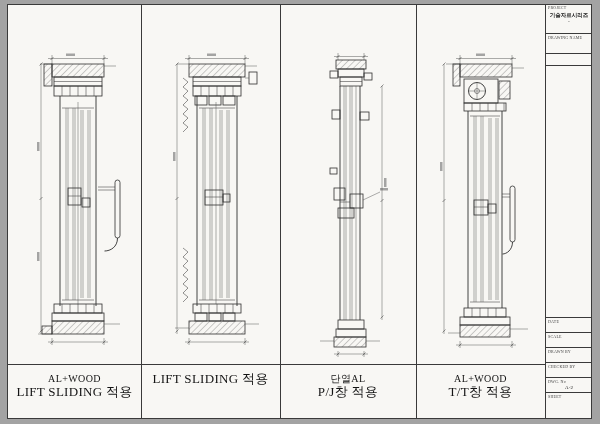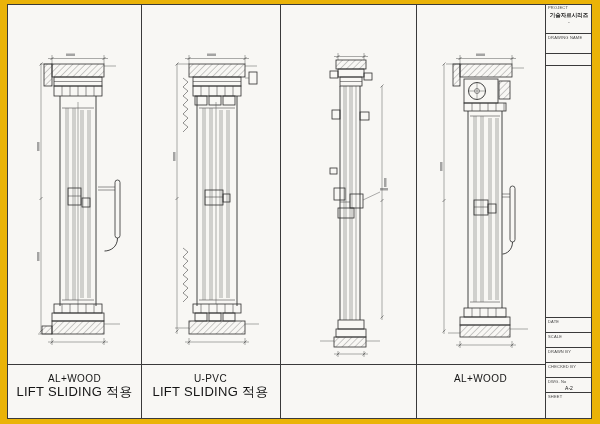--- a/index.html
+++ b/index.html
@@ -1,17 +1,17 @@
 <!DOCTYPE html>
 <html><head>
 <meta charset="utf-8">
 <style>
   html,body{margin:0;padding:0;}
   body{font-family:"Liberation Sans", sans-serif;}
-  .page{position:relative;width:600px;height:424px;background:#eab308;overflow:hidden;color:#1c1c1c;}
+  .page{position:relative;width:600px;height:424px;background:#a3a3a3;overflow:hidden;color:#1c1c1c;font-family:Liberation Serif, serif;}
   .frame{position:absolute;left:7px;top:4px;width:585px;height:415px;border:1px solid #3a3a3a;box-sizing:border-box;background:#f8f7f4;}
   .vdiv{position:absolute;top:4px;height:415px;width:1px;background:#3a3a3a;}
   .label-sep{position:absolute;left:7px;top:364px;width:539px;height:1px;background:#3a3a3a;}
   .panel{position:absolute;top:4px;height:415px;}
   .panel svg{position:absolute;left:0;top:48px;}
   .panel-label{position:absolute;top:368px;left:0;width:100%;text-align:center;color:#141414;}
   .panel-label .l1{font-size:10px;line-height:13px;letter-spacing:0.4px;}
   .panel-label .l2{font-size:13px;line-height:13px;letter-spacing:0.3px;}
   
   .titleblock{position:absolute;left:545px;top:4px;width:47px;height:415px;border-left:1px solid #3a3a3a;box-sizing:border-box;display:flex;flex-direction:column;}
@@ -159,21 +159,20 @@
         <path class="s3" d="M48,286 V293 M104,286 V293 M44,290 H108"></path>
         <path class="s2" d="M46.5,291.5 l3,-3 M102.5,291.5 l3,-3"></path>
       </g>
       <g>
         <path class="s3" d="M36,12 V282"></path>
         <path class="s2" d="M34.5,13.5 l3,-3 M34.5,148 l3,-3 M34.5,280.5 l3,-3"></path>
         <rect class="speck" x="32" y="100" width="2.5" height="9"></rect>
       </g>
     </svg>
     <div class="panel-label">
-      <div class="l1">U-PVC</div>
       <div class="l2">LIFT SLIDING 적용</div>
     </div>
   </section>
 
   <section class="panel" style="left:280px;width:136px">
     <svg width="136" height="316" viewBox="0 0 136 316">
       <defs>
         <pattern id="h3" width="4.5" height="4.5" patternUnits="userSpaceOnUse" patternTransform="rotate(45)">
           <line x1="0" y1="0" x2="0" y2="4.5" stroke="#5a5a5a" stroke-width="0.6"></line>
         </pattern>
@@ -214,20 +213,24 @@
       <g>
         <path class="s3" d="M58,299 V305 M84,299 V305 M54,302 H88"></path>
         <path class="s2" d="M56.5,303.5 l3,-3 M82.5,303.5 l3,-3"></path>
       </g>
       <g>
         <path class="s3" d="M102,34 V268"></path>
         <path class="s2" d="M100.5,35.5 l3,-3 M100.5,150 l3,-3 M100.5,266.5 l3,-3"></path>
         <rect class="speck" x="104" y="126" width="2.5" height="9"></rect>
       </g>
     </svg>
+    <div class="panel-label">
+      <div class="l1">단열AL</div>
+      <div class="l2">P/J창 적용</div>
+    </div>
   </section>
 
   <section class="panel" style="left:416px;width:129px">
     <svg width="129" height="316" viewBox="0 0 129 316">
       <defs>
         <pattern id="h4" width="4.5" height="4.5" patternUnits="userSpaceOnUse" patternTransform="rotate(45)">
           <line x1="0" y1="0" x2="0" y2="4.5" stroke="#5a5a5a" stroke-width="0.6"></line>
         </pattern>
       </defs>
       <g>
@@ -274,20 +277,21 @@
         <path class="s2" d="M42.5,294.5 l3,-3 M94.5,294.5 l3,-3"></path>
       </g>
       <g>
         <path class="s3" d="M28,12 V282"></path>
         <path class="s2" d="M26.5,13.5 l3,-3 M26.5,150 l3,-3 M26.5,280.5 l3,-3"></path>
         <rect class="speck" x="24" y="110" width="2.5" height="9"></rect>
       </g>
     </svg>
     <div class="panel-label">
       <div class="l1">AL+WOOD</div>
+      <div class="l2">T/T창 적용</div>
     </div>
   </section>
 
   <aside class="titleblock">
     <div class="tb-cell tb-project">
       <span class="tb-mini">PROJECT</span>
       <div class="tb-title">기술자료시리즈</div>
       <div class="tb-sub">-</div>
     </div>
     <div class="tb-cell tb-dname">

